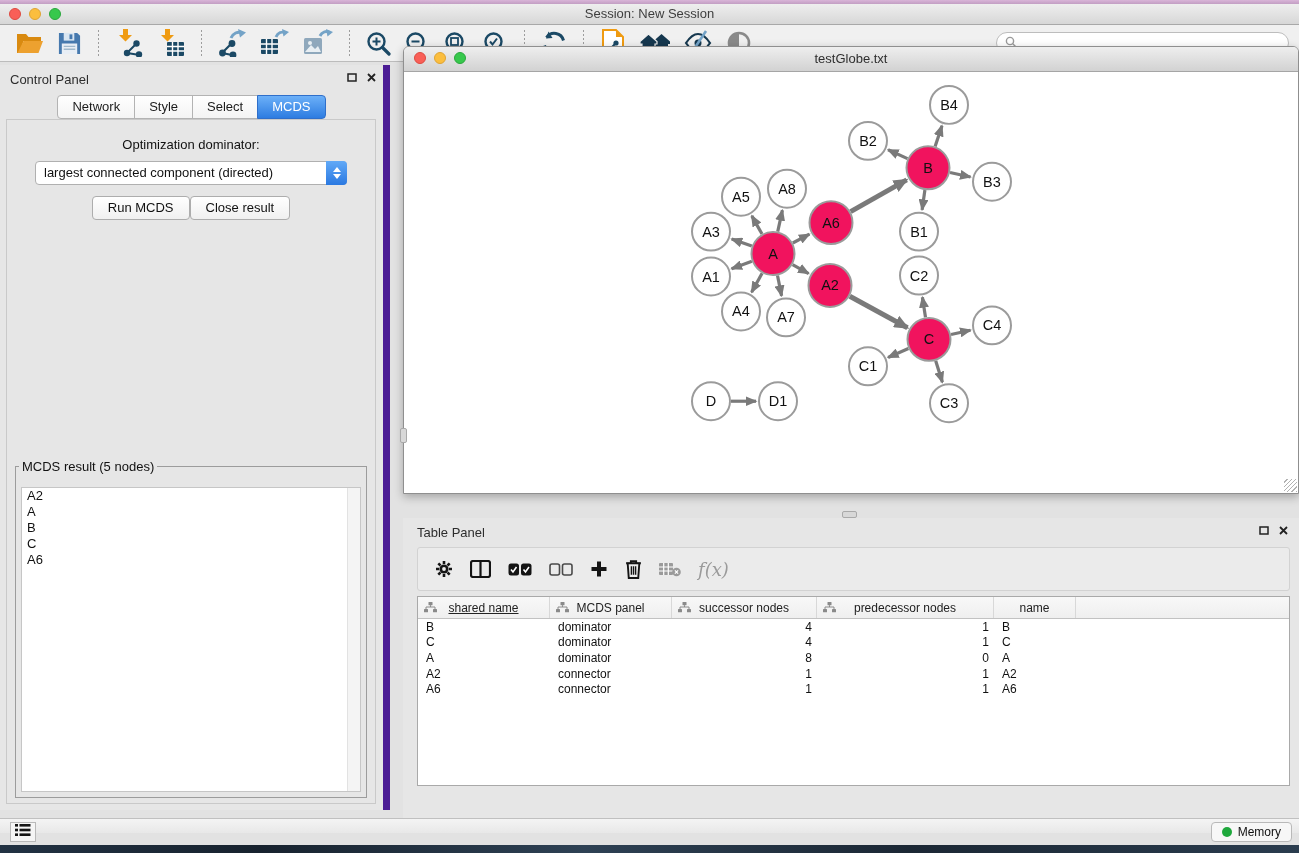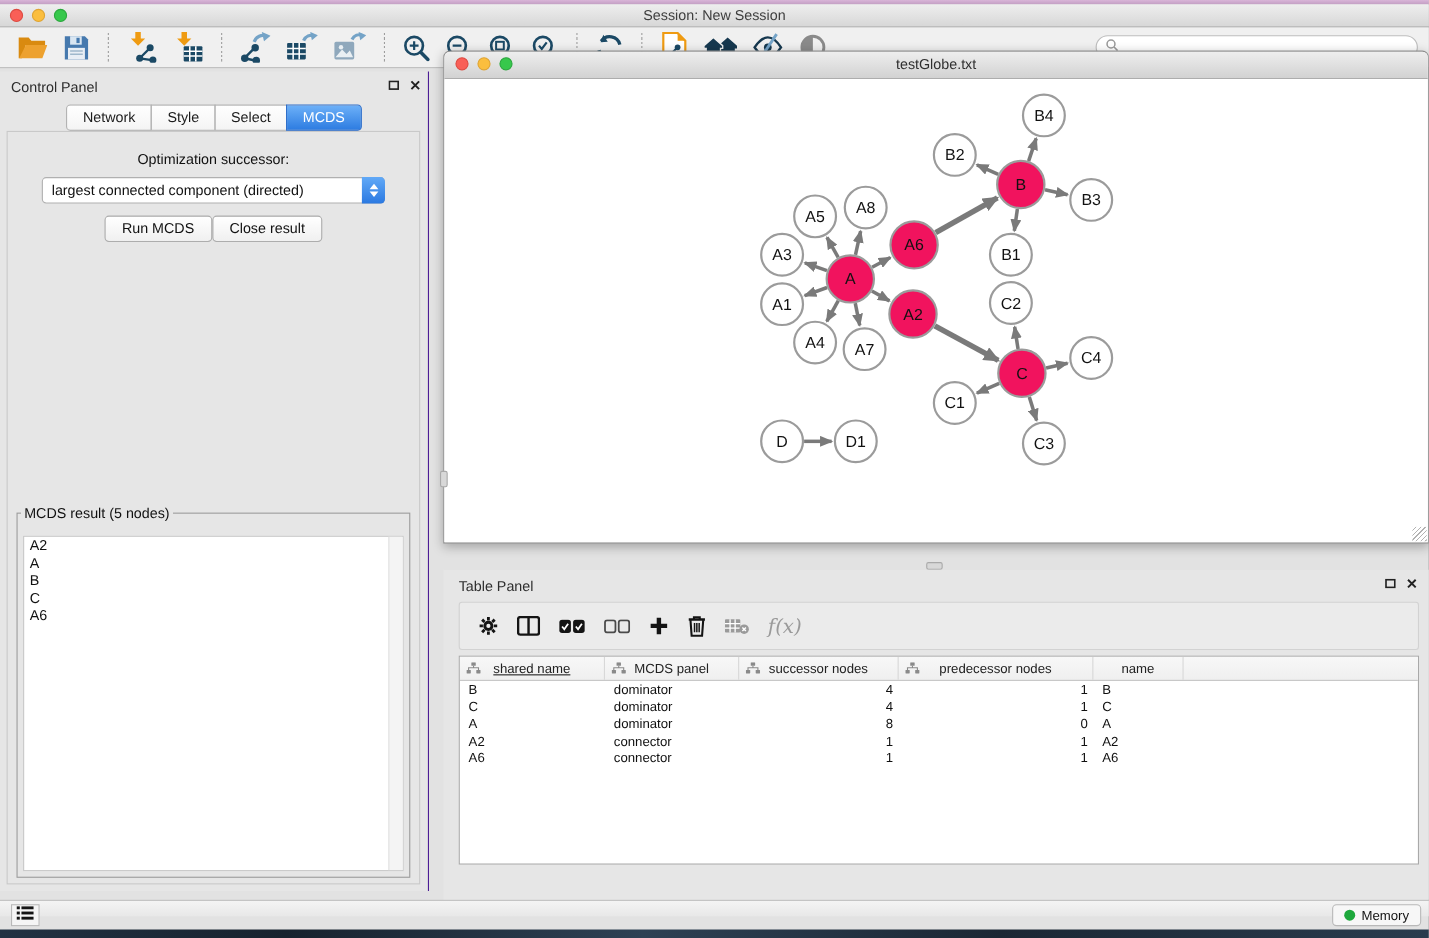--- a/index.html
+++ b/index.html
@@ -23,21 +23,21 @@
     border-bottom:1px solid #bcbcbc;display:flex;align-items:center;padding-left:8px;box-sizing:border-box;}
   .tool{height:30px;display:flex;align-items:center;justify-content:center;margin:0 7px;}
   .tb-sep{width:1px;height:26px;margin:0 9px;
     background-image:repeating-linear-gradient(#9d9d9d 0 2px,transparent 2px 4px);}
   #toolbar-search{position:absolute;right:10px;top:7px;width:293px;height:22px;background:#fff;
     border:1px solid #bdbdbd;border-radius:12px;display:flex;align-items:center;padding-left:8px;box-sizing:border-box;}
   #toolbar-search input{border:none;outline:none;flex:1;font-size:12px;background:transparent;
     font-family:"Liberation Sans",sans-serif;margin-left:5px;}
   
   #control-panel{position:absolute;left:0;top:65px;width:390px;height:745px;background:#e6e6e6;
-    border-right:1px solid #4c1d95;box-sizing:border-box;}
+    border-right:7px solid #4c1d95;box-sizing:border-box;}
   .panel-title{position:absolute;left:10px;top:7px;font-size:13px;color:#2d2d2d;}
   .win-btns{position:absolute;right:7px;top:8px;display:flex;gap:10px;align-items:center;}
   .win-btn{display:flex;align-items:center;}
   .seg{display:flex;}
   .seg-item{padding:3px 14px;background:linear-gradient(#ffffff,#f4f4f4);border:1px solid #b3b3b3;
     margin-left:-1px;font-size:13px;color:#1c1c1c;line-height:16px;}
   .seg-item:first-child{margin-left:0;border-radius:4px 0 0 4px;}
   .seg-item:last-child{border-radius:0 4px 4px 0;}
   .seg-item.active{background:linear-gradient(#6cb0f8,#2d7ce1);color:#fff;border-color:#2f6fca;}
   #cp-tabs{position:absolute;left:0;right:0;top:30px;display:flex;justify-content:center;}
@@ -273,21 +273,21 @@
           </svg>
         </span>
     </div>
     <div id="cp-tabs" class="seg">
         <div class="seg-item">Network</div>
         <div class="seg-item">Style</div>
         <div class="seg-item">Select</div>
         <div class="seg-item active">MCDS</div>
       </div>
     <div class="content-box">
-      <span id="opt-label">Optimization successor:</span>
+      <span id="opt-label">Optimization dominator:</span>
       <div id="criterion-dd">
         <div class="dd-text">largest connected component (directed)</div>
         <div class="dd-stepper">
           <span class="tri-up"></span>
             <span class="tri-down"></span>
         </div>
       </div>
       <div class="btn-row">
         <div class="btn">Run MCDS</div>
         <div class="btn">Close result</div>

